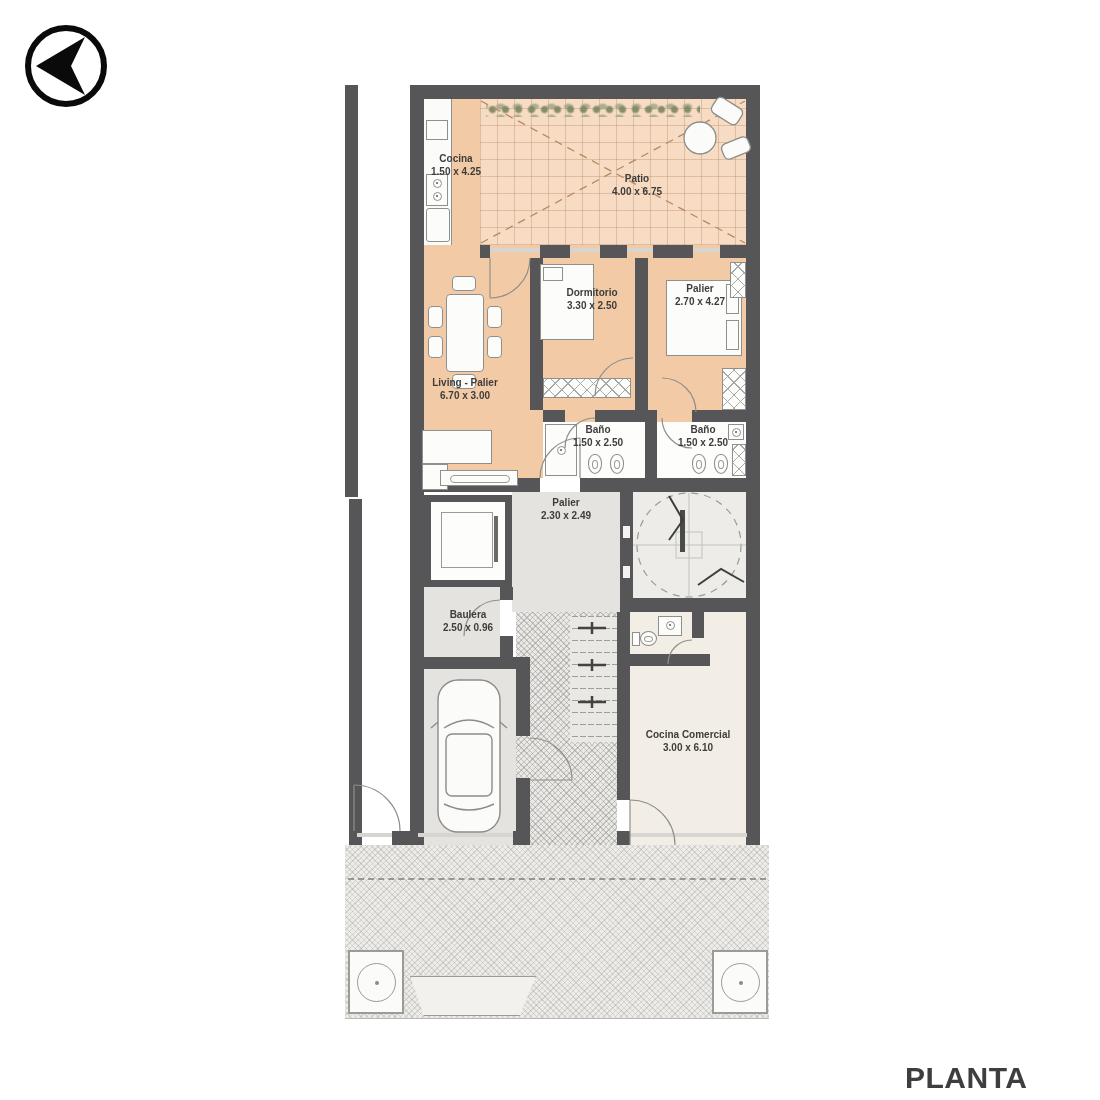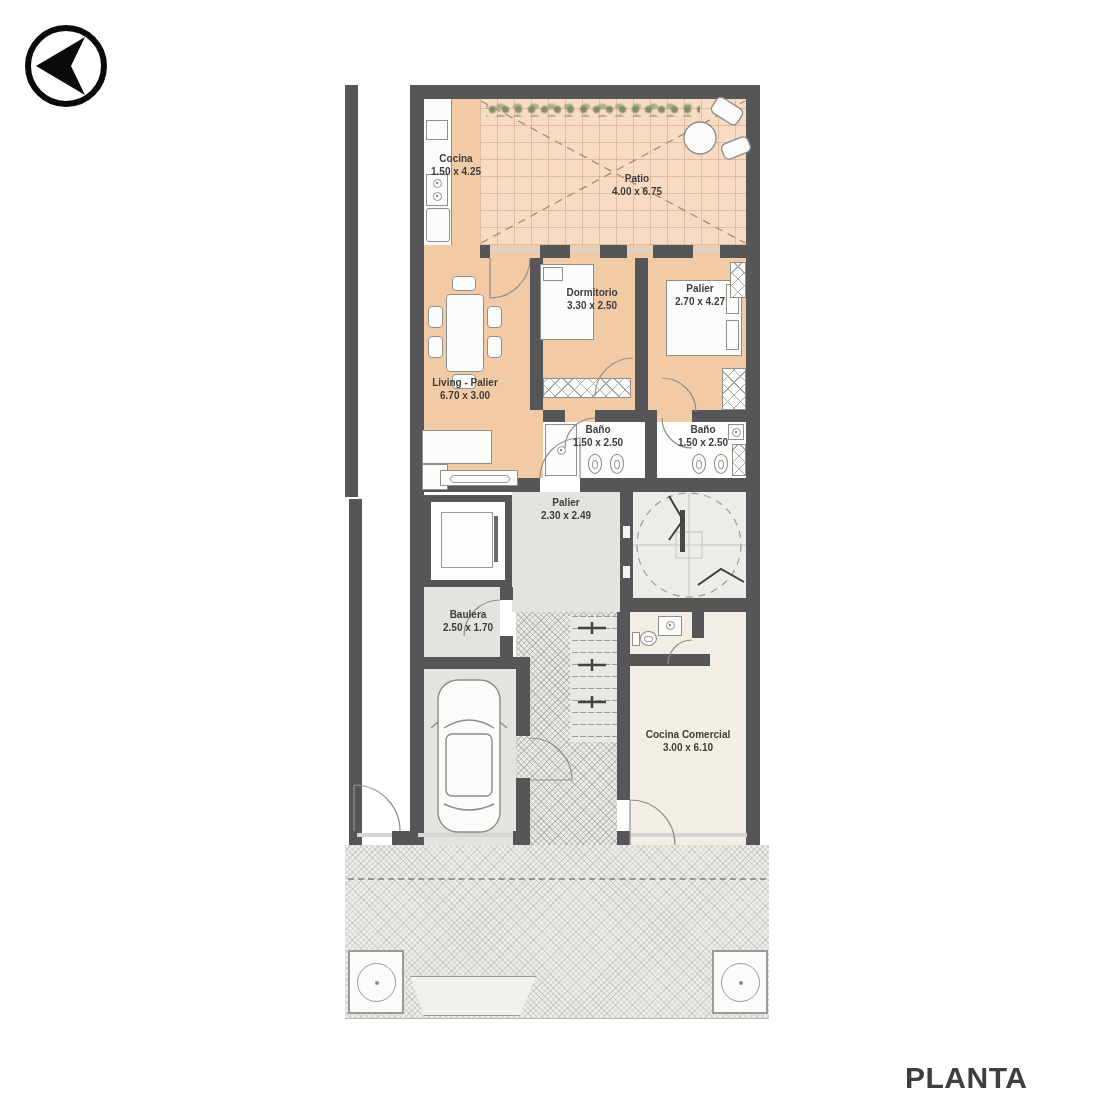--- a/index.html
+++ b/index.html
@@ -219,21 +219,21 @@
   <div class="label" style="left:363px;top:343px">
     <div>Baño</div>
     <div>1.50 x 2.50</div>
   </div>
   <div class="label" style="left:226px;top:416px">
     <div>Palier</div>
     <div>2.30 x 2.49</div>
   </div>
   <div class="label" style="left:128px;top:528px">
     <div>Baulera</div>
-    <div>2.50 x 1.70</div>
+    <div>2.50 x 0.96</div>
   </div>
   <div class="label" style="left:348px;top:648px">
     <div>Cocina Comercial</div>
     <div>3.00 x 6.10</div>
   </div>
 
   <svg class="overlay" width="432" height="960" viewBox="0 0 432 960">
 
     <g stroke="#b48a66" stroke-width="1.3" stroke-dasharray="8 6" fill="none">
       <path d="M141 21 L405 163"></path>

